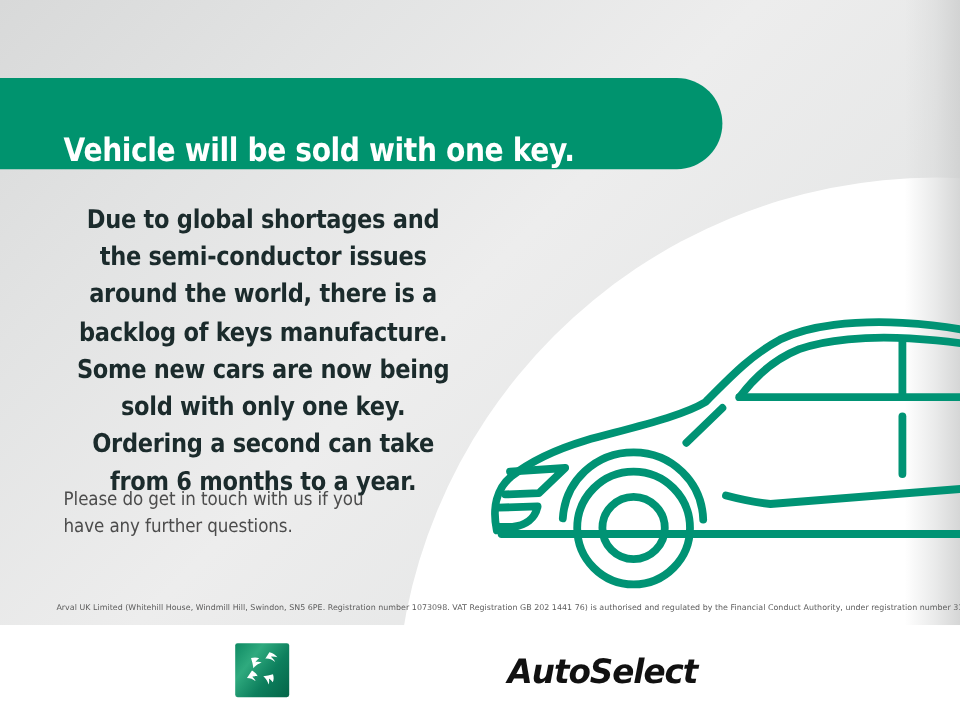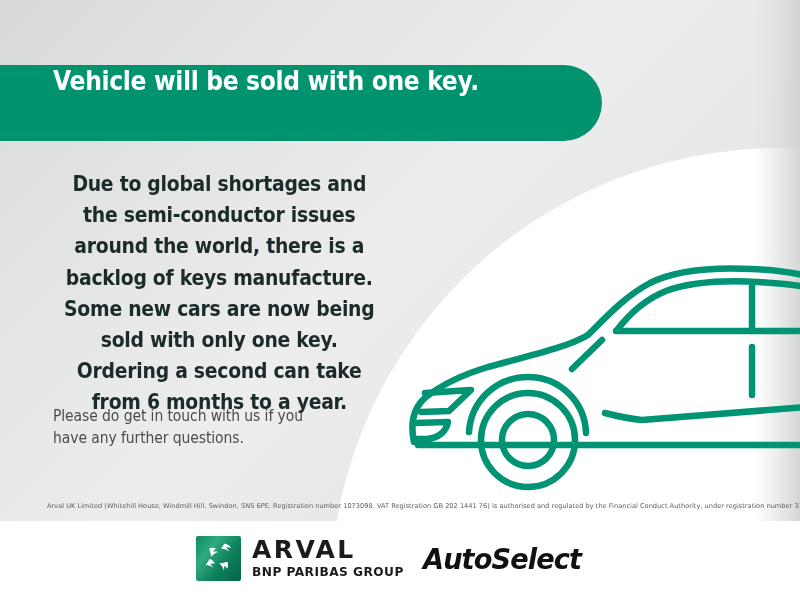--- a/index.html
+++ b/index.html
@@ -68,21 +68,21 @@
   
   .banner {
     position: absolute;
     left: 0;
     top: 65px;
     width: 602px;
     height: 76px;
     background: #00936e;
     border-radius: 0 38px 38px 0;
     display: flex;
-    align-items: flex-start;
+    align-items: flex-end;
   }
   .banner-text {
     margin-left: 53px;
     color: #ffffff;
     font-family: "DejaVu Sans", sans-serif;
     font-size: 27px;
     font-weight: bold;
     letter-spacing: -0.4px;
     transform: scaleX(0.87);
     transform-origin: left center;
@@ -284,21 +284,17 @@
 
   <div class="arval-logo">
     <div class="bnp-square">
       <svg viewBox="0 0 45 45" xmlns="http://www.w3.org/2000/svg" fill="#ffffff">
         <path d="M28.5 7.5 C31.5 8.2 33.8 9.8 35.2 11.8 C33.4 11.2 31.6 11.0 29.8 11.2 C31.4 12.4 32.6 13.9 33.2 15.6 C30.8 13.6 27.9 12.6 25.0 12.9 C26.2 11.0 27.4 9.2 28.5 7.5 Z"></path>
         <path d="M13.2 12.4 C15.6 11.6 18.0 11.7 20.0 12.5 C18.7 13.4 17.6 14.5 16.8 15.8 C18.6 15.4 20.4 15.5 22.0 16.0 C19.2 16.9 16.8 18.6 15.2 20.8 C14.8 18.0 14.0 15.2 13.2 12.4 Z"></path>
         <path d="M14.0 22.8 C16.2 24.0 17.8 25.6 18.8 27.5 C17.2 27.3 15.6 27.5 14.2 28.0 C15.5 29.1 16.5 30.4 17.1 31.8 C15.0 30.0 12.4 29.0 9.8 29.0 C11.2 26.9 12.6 24.8 14.0 22.8 Z"></path>
         <path d="M31.5 25.8 C32.3 28.2 32.2 30.6 31.3 32.6 C30.5 31.3 29.4 30.2 28.1 29.4 C28.5 31.1 28.4 32.9 27.9 34.5 C27.1 31.7 25.5 29.2 23.4 27.5 C26.1 27.1 28.8 26.5 31.5 25.8 Z"></path>
       </svg>
     </div>
-    <div class="arval-words">
-      <div class="arval-name">ARVAL</div>
-      <div class="arval-sub">BNP PARIBAS GROUP</div>
-    </div>
   </div>
 
   <div class="autoselect-logo">AutoSelect</div>
 
 </div>
 
 </body></html>

